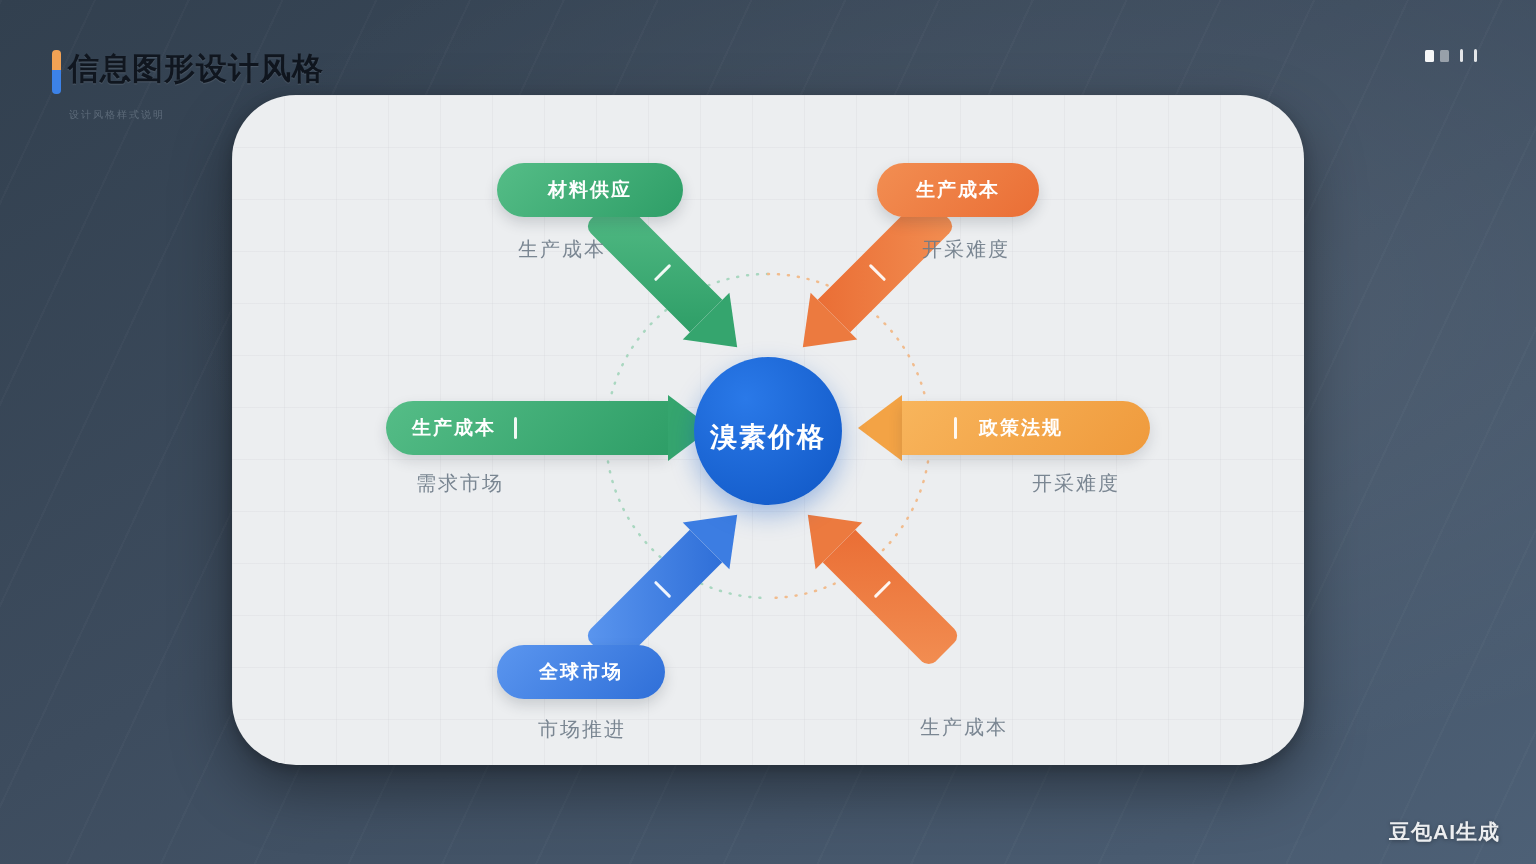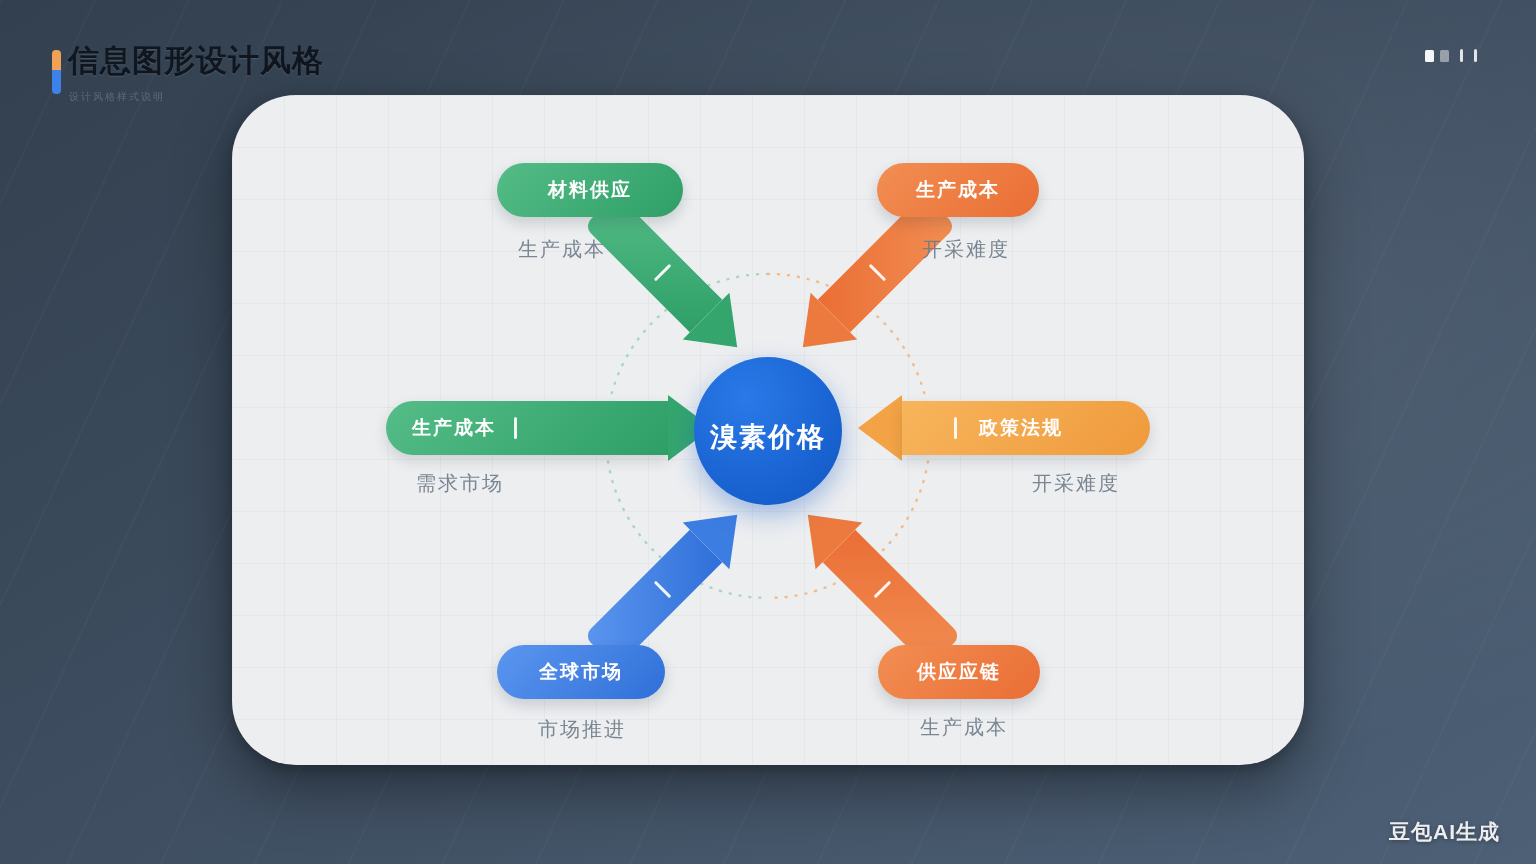--- a/index.html
+++ b/index.html
@@ -15,26 +15,26 @@
       radial-gradient(ellipse at 70% 35%, rgba(255,255,255,.07), transparent 60%),
       repeating-linear-gradient(115deg, rgba(255,255,255,.022) 0 2px, transparent 2px 85px);
   }
 
   
   .accent-bar{
     position:absolute;left:52px;top:50px;width:9px;height:44px;border-radius:4px;
     background:linear-gradient(var(--accent_orange,#f2a254) 0 46%, var(--accent_blue,#3c82e8) 46% 100%);
   }
   h1.title{
-    position:absolute;left:68px;top:40px;margin:0;
+    position:absolute;left:68px;top:48px;margin:0;
     font-size:31px;font-weight:900;color:var(--title,#10161f);
     letter-spacing:1px;text-shadow:0 1px 1px rgba(255,255,255,.12);
   }
   .subtitle{
-    position:absolute;left:69px;top:90px;font-size:10px;letter-spacing:2px;
+    position:absolute;left:69px;top:108px;font-size:10px;letter-spacing:2px;
     color:var(--subtitle_color,#7e8c9a);opacity:.55;
   }
 
   
   .top-icons{position:absolute;left:1425px;top:49px;display:flex;align-items:center;gap:6px;}
   .ic-thumb{width:9px;height:12px;background:rgba(255,255,255,.95);border-radius:1.5px;}
   .ic-panel{width:9px;height:12px;background:rgba(255,255,255,.45);border-radius:1.5px;}
   .ic-bar{width:3px;height:13px;background:rgba(255,255,255,.85);border-radius:1.5px;margin-left:5px;}
 
   
@@ -155,23 +155,20 @@
 
   <div class="pill grad-green" style="left:497px;top:163px;width:186px;">
     <span class="pill-label">材料供应</span>
   </div>
   <div class="pill grad-orange" style="left:877px;top:163px;width:162px;">
     <span class="pill-label">生产成本</span>
   </div>
   <div class="pill grad-blue" style="left:497px;top:645px;width:168px;">
     <span class="pill-label">全球市场</span>
   </div>
-  <div class="pill grad-orange" style="left:878px;top:645px;width:162px;">
-    <span class="pill-label">供应应链</span>
-  </div>
 
   <div class="h-arrow" style="left:386px;top:395px;">
     <div class="bar grad-green round-left" style="width:256px;">
       <span class="pill-label">生产成本</span>
       <span class="tick"></span>
       <span class="ext"></span>
     </div>
     <div class="head head-green"></div>
   </div>
 

